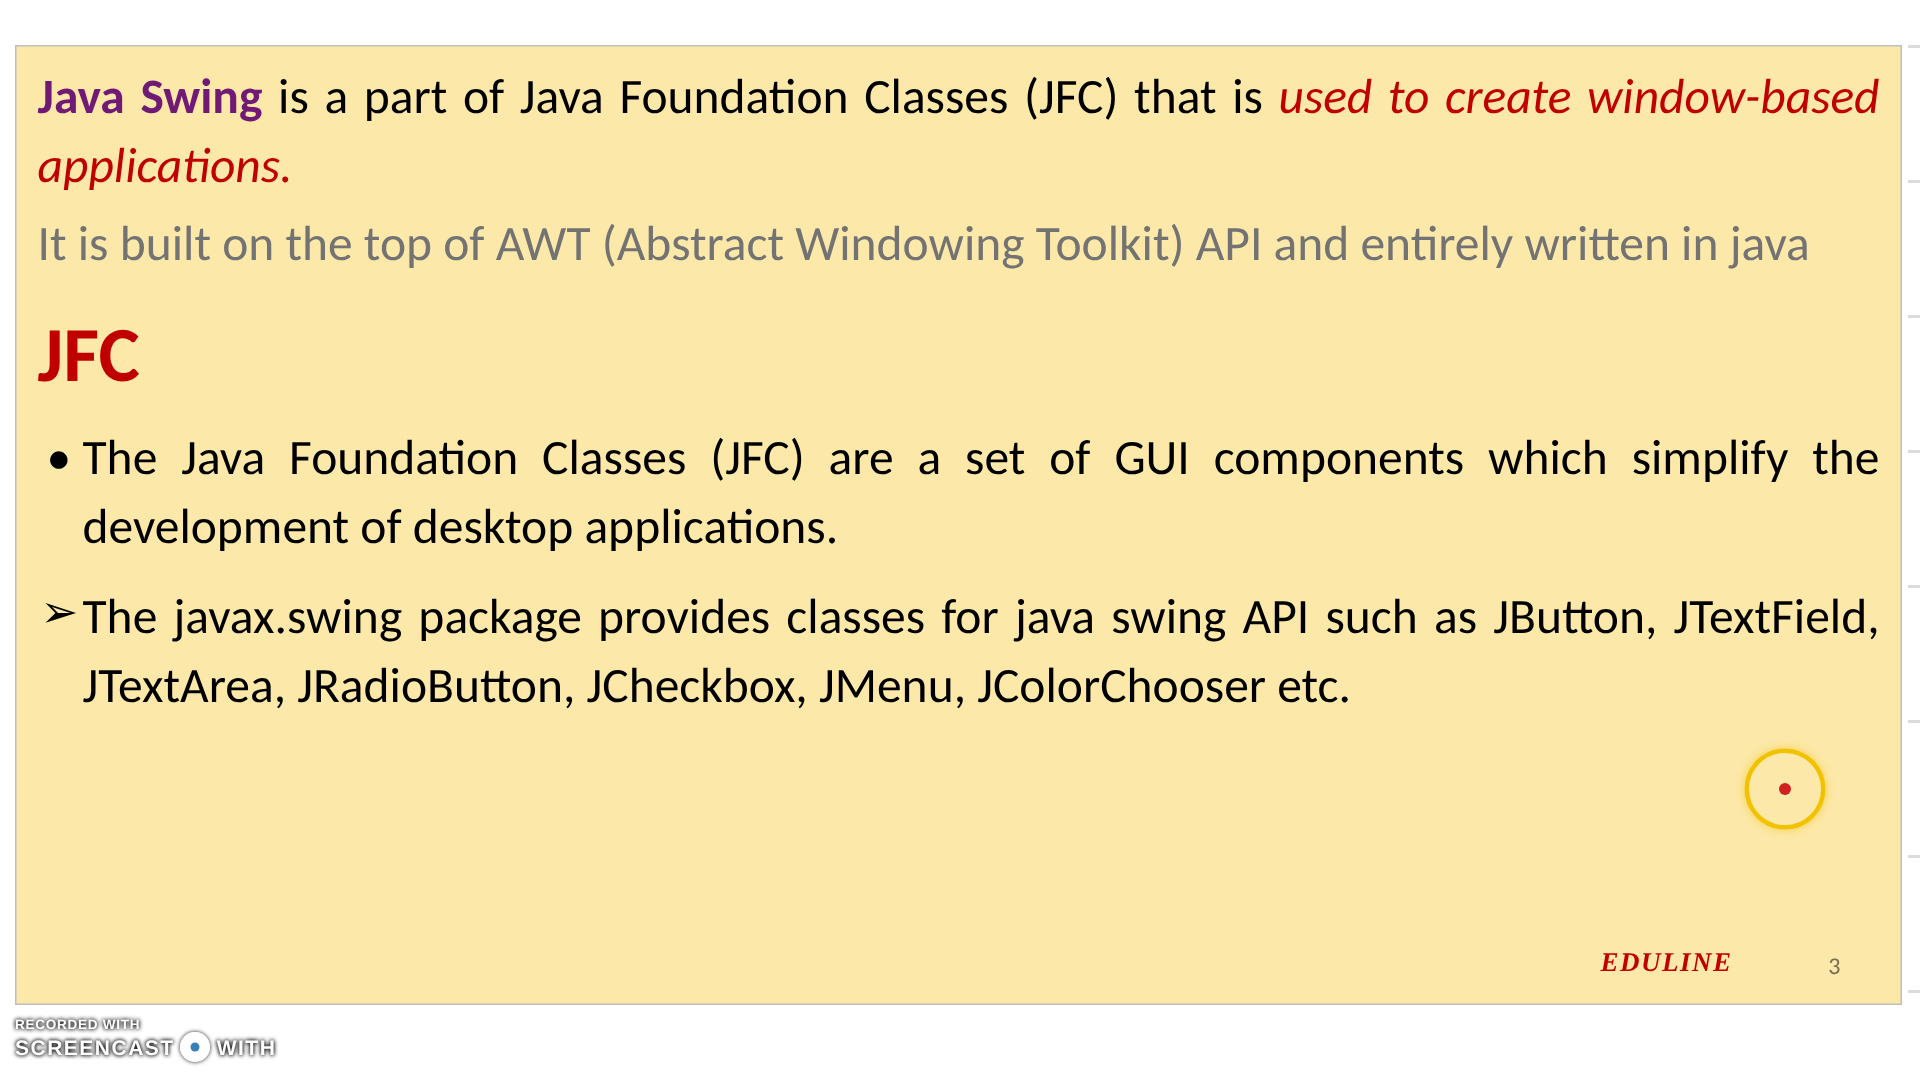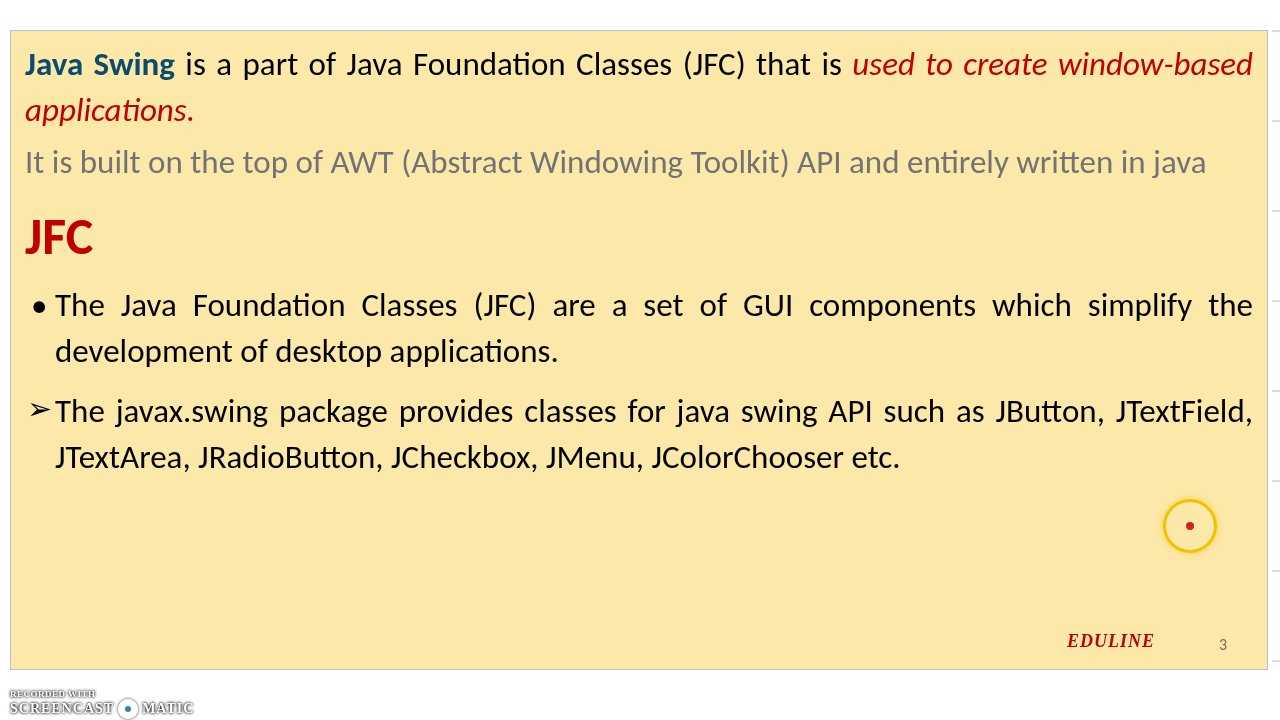--- a/index.html
+++ b/index.html
@@ -15,21 +15,21 @@
     padding: 10px 14px 0 14px;
   }
   .p1 {
     font-size: 33px;
     line-height: 1.4;
     text-align: justify;
     text-align-last: left;
     color: #000;
     margin-bottom: 6px;
   }
-  .p1 .bold { font-weight: 700; color: #0c4a6e; }
+  .p1 .bold { font-weight: 700; color: #701a75; }
   .p1 .red-it { color: #c00000; font-style: italic; }
   .p1 .red-it-end { color: #c00000; font-style: italic; }
   .p2 {
     font-size: 33px;
     line-height: 1.4;
     text-align: justify;
     text-align-last: left;
     color: #737373;
     margin-bottom: 18px;
   }
@@ -99,23 +99,23 @@
   .page-num {
     position: absolute;
     right: 40px;
     font-size: 16px;
     color: #7a6e50;
     top: 4px;
   }
   .watermark {
     position: absolute;
     left: 10px;
-    bottom: 1px;
+    bottom: 12px;
     color: #fff;
-    font-family: Liberation Serif, serif;
+    font-family: Liberation Sans, sans-serif;
   }
   .watermark .rec {
     font-size: 9px;
     font-weight: 700;
     letter-spacing: 0.5px;
     text-shadow: 0 0 3px rgba(0,0,0,0.9), 0 0 3px rgba(0,0,0,0.9);
   }
   .watermark .brand {
     font-size: 14px;
     font-weight: 700;
@@ -199,15 +199,15 @@
   <div class="pointer"></div>
 </div>
 
 <div class="right-edge"></div>
 
 <div class="watermark">
   <div class="rec">RECORDED WITH</div>
   <div class="brand">
     <span>SCREENCAST</span>
     <span class="circ"></span>
-    <span>MATIC</span>
+    <span>WITH</span>
   </div>
 </div>
 
 </body></html>

